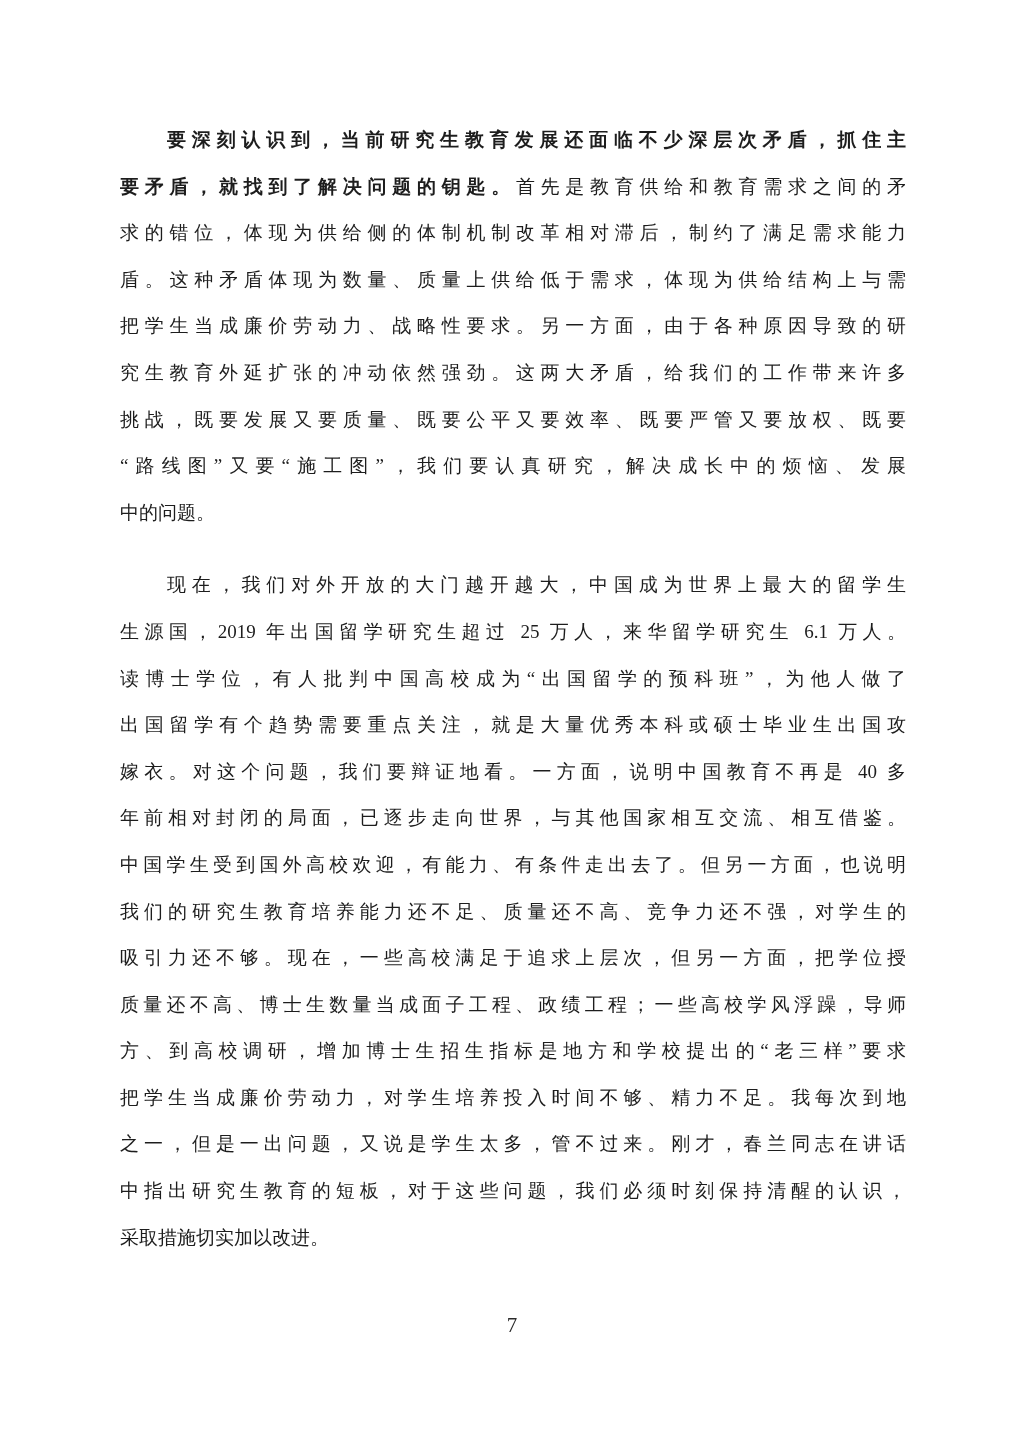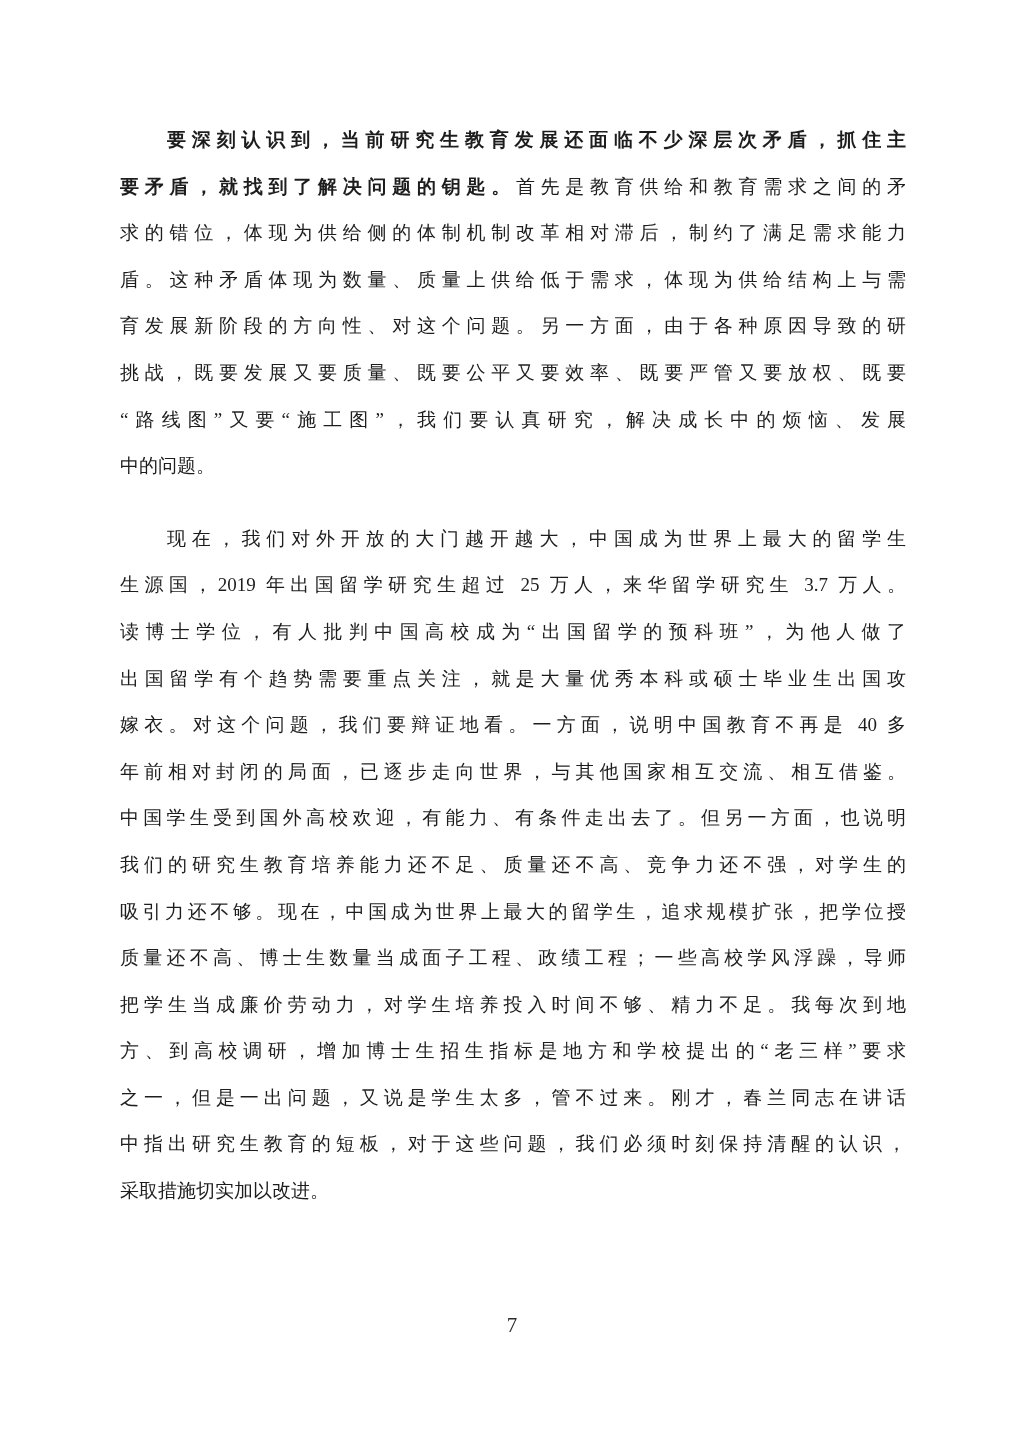--- a/index.html
+++ b/index.html
@@ -67,37 +67,38 @@
 </head>
 <body style="background: rgb(255, 255, 255); color: rgb(29, 29, 29);">
 
 <div class="page">
   <div class="text-block" id="document-body">
       <div class="paragraph">
         <div class="line first"><span class="seg bold">要深刻认识到，当前研究生教育发展还面临不少深层次矛盾，抓住主</span></div>
         <div class="line"><span class="seg bold">要矛盾，就找到了解决问题的钥匙。</span><span class="seg">首先是教育供给和教育需求之间的矛</span></div>
         <div class="line"><span class="seg">求的错位，体现为供给侧的体制机制改革相对滞后，制约了满足需求能力</span></div>
         <div class="line"><span class="seg">盾。这种矛盾体现为数量、质量上供给低于需求，体现为供给结构上与需</span></div>
-        <div class="line"><span class="seg">育发展新阶段的方向性、对这个问题。另一方面，由于各种原因导致的研</span></div>
+        <div class="line"><span class="seg">把学生当成廉价劳动力、战略性要求。另一方面，由于各种原因导致的研</span></div>
+        <div class="line"><span class="seg">究生教育外延扩张的冲动依然强劲。这两大矛盾，给我们的工作带来许多</span></div>
         <div class="line"><span class="seg">挑战，既要发展又要质量、既要公平又要效率、既要严管又要放权、既要</span></div>
         <div class="line"><span class="seg">“路线图”又要“施工图”，我们要认真研究，解决成长中的烦恼、发展</span></div>
         <div class="line last"><span class="seg">中的问题。</span></div>
       </div>
       <div class="paragraph">
         <div class="line first"><span class="seg">现在，我们对外开放的大门越开越大，中国成为世界上最大的留学生</span></div>
-        <div class="line"><span class="seg">生源国，2019 年出国留学研究生超过 25 万人，来华留学研究生 3.7 万人。</span></div>
+        <div class="line"><span class="seg">生源国，2019 年出国留学研究生超过 25 万人，来华留学研究生 6.1 万人。</span></div>
         <div class="line"><span class="seg">读博士学位，有人批判中国高校成为“出国留学的预科班”，为他人做了</span></div>
         <div class="line"><span class="seg">出国留学有个趋势需要重点关注，就是大量优秀本科或硕士毕业生出国攻</span></div>
         <div class="line"><span class="seg">嫁衣。对这个问题，我们要辩证地看。一方面，说明中国教育不再是 40 多</span></div>
         <div class="line"><span class="seg">年前相对封闭的局面，已逐步走向世界，与其他国家相互交流、相互借鉴。</span></div>
         <div class="line"><span class="seg">中国学生受到国外高校欢迎，有能力、有条件走出去了。但另一方面，也说明</span></div>
         <div class="line"><span class="seg">我们的研究生教育培养能力还不足、质量还不高、竞争力还不强，对学生的</span></div>
-        <div class="line"><span class="seg">吸引力还不够。现在，中国成为世界上最大的留学生，追求规模扩张，把学位授</span></div>
+        <div class="line"><span class="seg">吸引力还不够。现在，一些高校满足于追求上层次，但另一方面，把学位授</span></div>
         <div class="line"><span class="seg">质量还不高、博士生数量当成面子工程、政绩工程；一些高校学风浮躁，导师</span></div>
+        <div class="line"><span class="seg">方、到高校调研，增加博士生招生指标是地方和学校提出的“老三样”要求</span></div>
         <div class="line"><span class="seg">把学生当成廉价劳动力，对学生培养投入时间不够、精力不足。我每次到地</span></div>
-        <div class="line"><span class="seg">方、到高校调研，增加博士生招生指标是地方和学校提出的“老三样”要求</span></div>
         <div class="line"><span class="seg">之一，但是一出问题，又说是学生太多，管不过来。刚才，春兰同志在讲话</span></div>
         <div class="line"><span class="seg">中指出研究生教育的短板，对于这些问题，我们必须时刻保持清醒的认识，</span></div>
         <div class="line last"><span class="seg">采取措施切实加以改进。</span></div>
       </div>
     </div>
   <div class="page-number">7</div>
 </div>
 
 </body></html>

